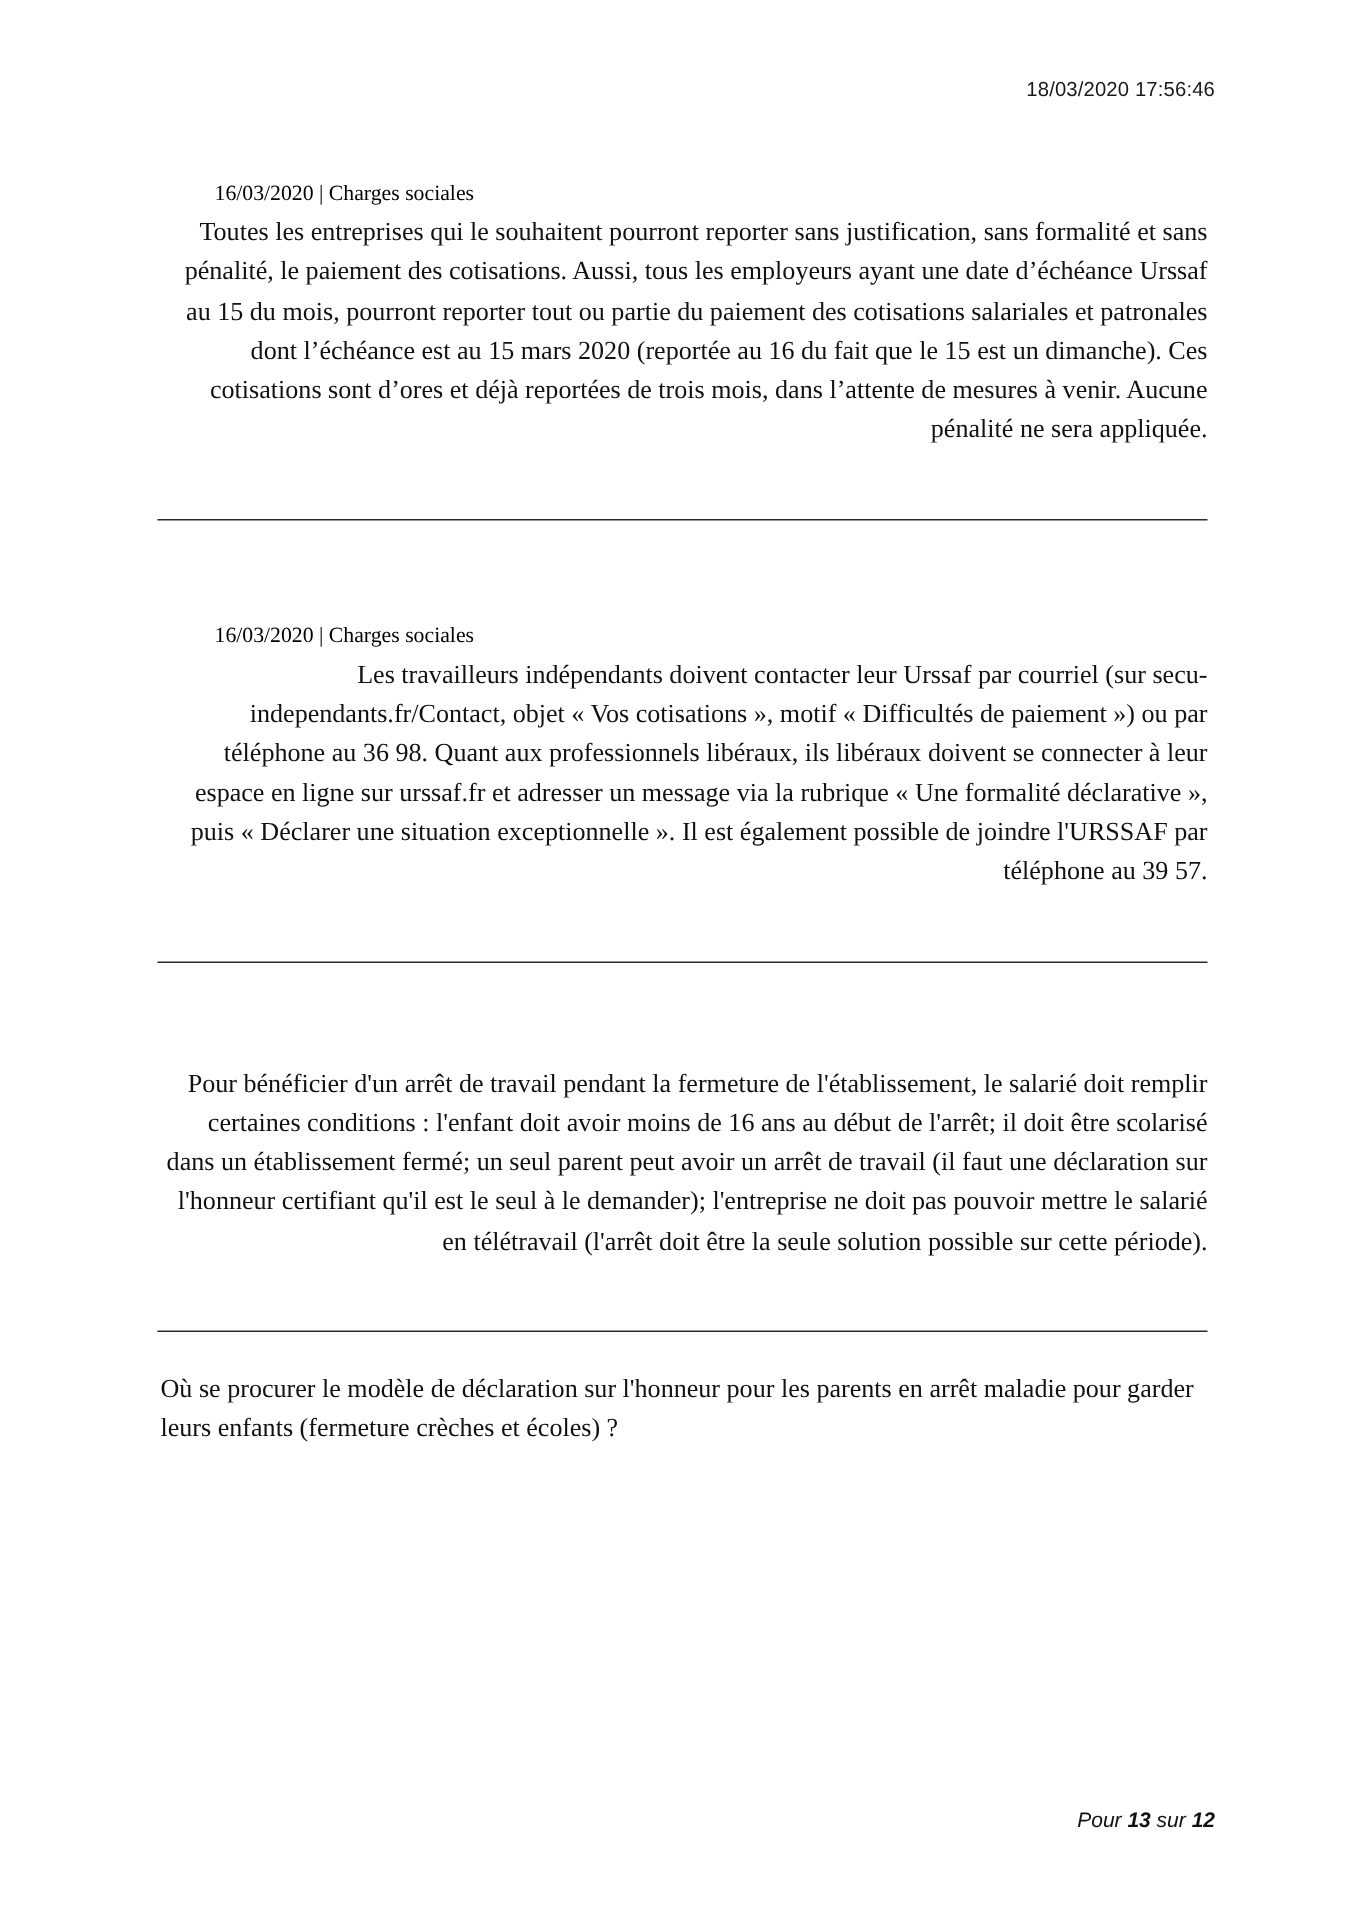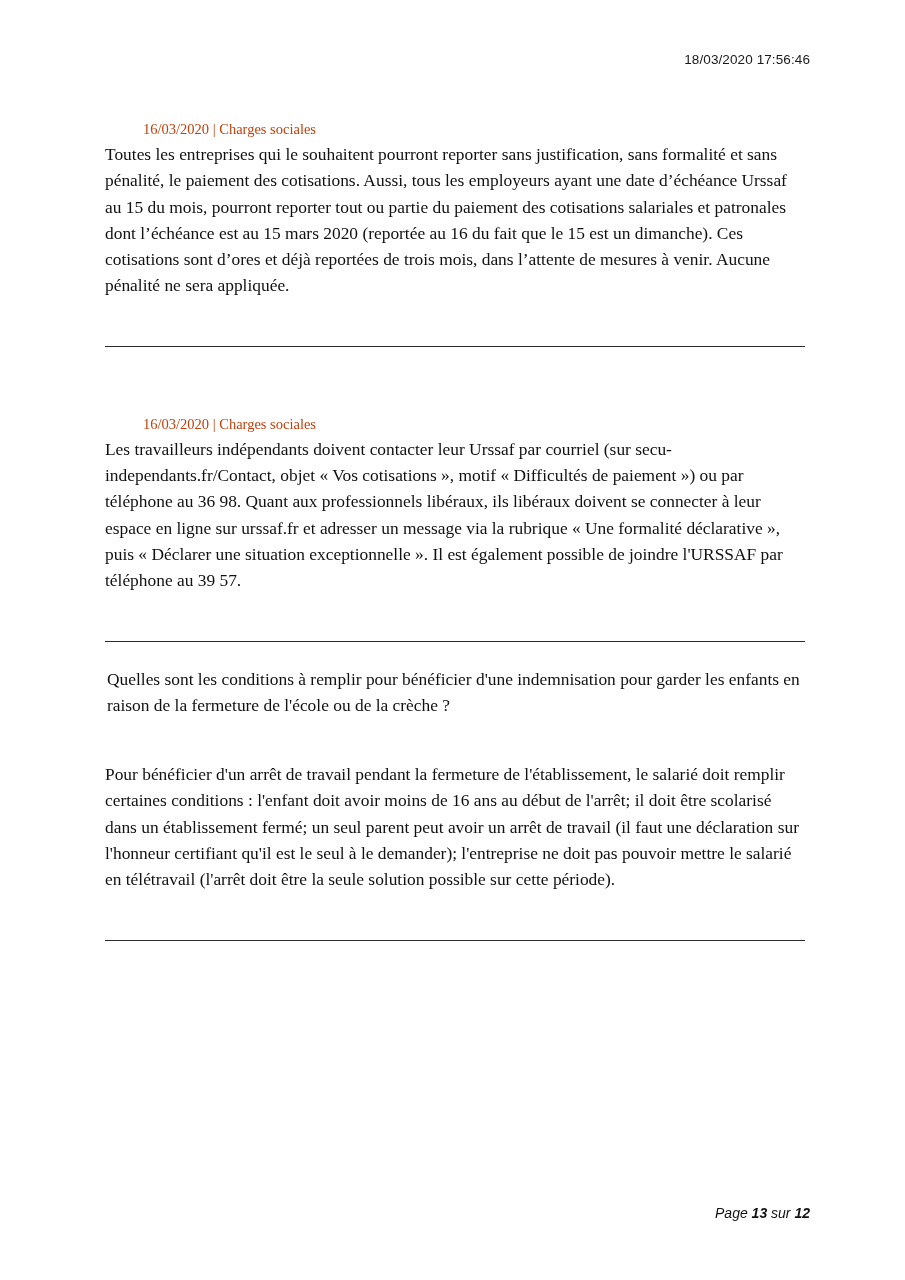--- a/index.html
+++ b/index.html
@@ -50,32 +50,32 @@
   .divider {
     border: none;
     border-top: 1.3px solid #2b2b2b;
     margin: 0;
     width: 700px;
   }
 
   .meta {
     font-family: "Liberation Serif", serif;
     font-size: 14.5px;
-    color: #c2410c;
+    color: #000000;
     margin-left: 38px;
     line-height: 22px;
     white-space: nowrap;
   }
 
   .body-text {
     font-family: "Liberation Serif", serif;
     font-size: 17.4px;
     line-height: 26.3px;
     color: #111111;
-    text-align: left;
+    text-align: right;
     margin: 0;
   }
 
   .question {
     font-family: "Liberation Serif", serif;
     font-size: 17.4px;
     line-height: 26.3px;
     color: #111111;
     margin: 0;
     padding-left: 2px;
@@ -136,37 +136,37 @@
         <span>|</span>
         <span>Charges sociales</span>
       </div>
       <p class="body-text sp-answer">Les travailleurs indépendants doivent contacter leur Urssaf par courriel (sur secu-independants.fr/Contact, objet « Vos cotisations », motif « Difficultés de paiement ») ou par téléphone au 36 98. Quant aux professionnels libéraux, ils libéraux doivent se connecter à leur espace en ligne sur urssaf.fr et adresser un message via la rubrique « Une formalité déclarative », puis « Déclarer une situation exceptionnelle ». Il est également possible de joindre l'URSSAF par téléphone au 39 57.</p>
     </div>
 
     <div class="sp-before-rule"></div>
     <hr class="divider">
     <div class="sp-after-rule"></div>
 
-    <div class="block">
-      <p class="question">Quelles sont les conditions à remplir pour bénéficier d'une indemnisation pour garder les enfants en raison de la fermeture de l'école ou de la crèche ?</p>
-    </div>
 
     <div class="sp-after-question"></div>
 
     <div class="block">
       <p class="body-text sp-answer">Pour bénéficier d'un arrêt de travail pendant la fermeture de l'établissement, le salarié doit remplir certaines conditions : l'enfant doit avoir moins de 16 ans au début de l'arrêt; il doit être scolarisé dans un établissement fermé; un seul parent peut avoir un arrêt de travail (il faut une déclaration sur l'honneur certifiant qu'il est le seul à le demander); l'entreprise ne doit pas pouvoir mettre le salarié en télétravail (l'arrêt doit être la seule solution possible sur cette période).</p>
     </div>
 
     <div class="sp-before-rule"></div>
     <hr class="divider">
     <div class="sp-after-rule"></div>
 
+    <div class="block">
+      <p class="question">Où se procurer le modèle de déclaration sur l'honneur pour les parents en arrêt maladie pour garder leurs enfants (fermeture crèches et écoles) ?</p>
+    </div>
 
   </div>
 
   <div class="page-footer">
-    <span>Page</span>
+    <span>Pour</span>
     <b class="footer-num">13</b>
     <span>sur</span>
     <b class="footer-num">12</b>
   </div>
 
 </div>
 
 </body></html>

